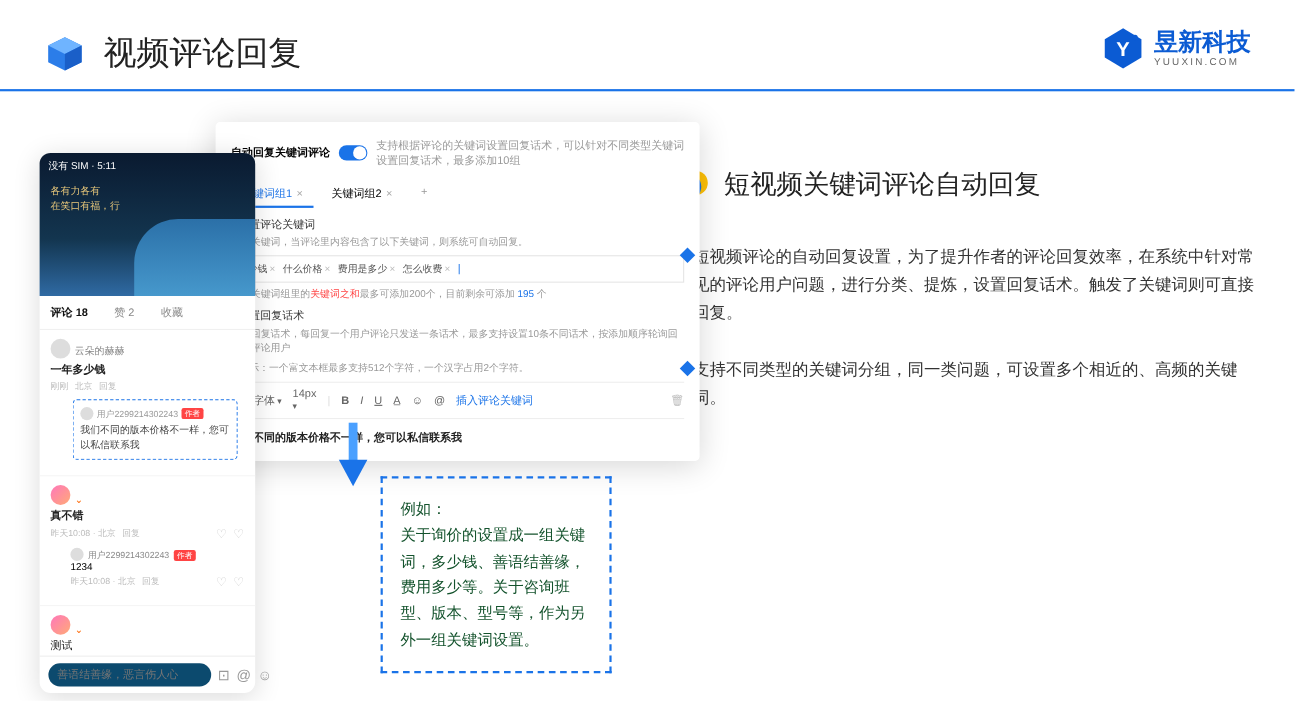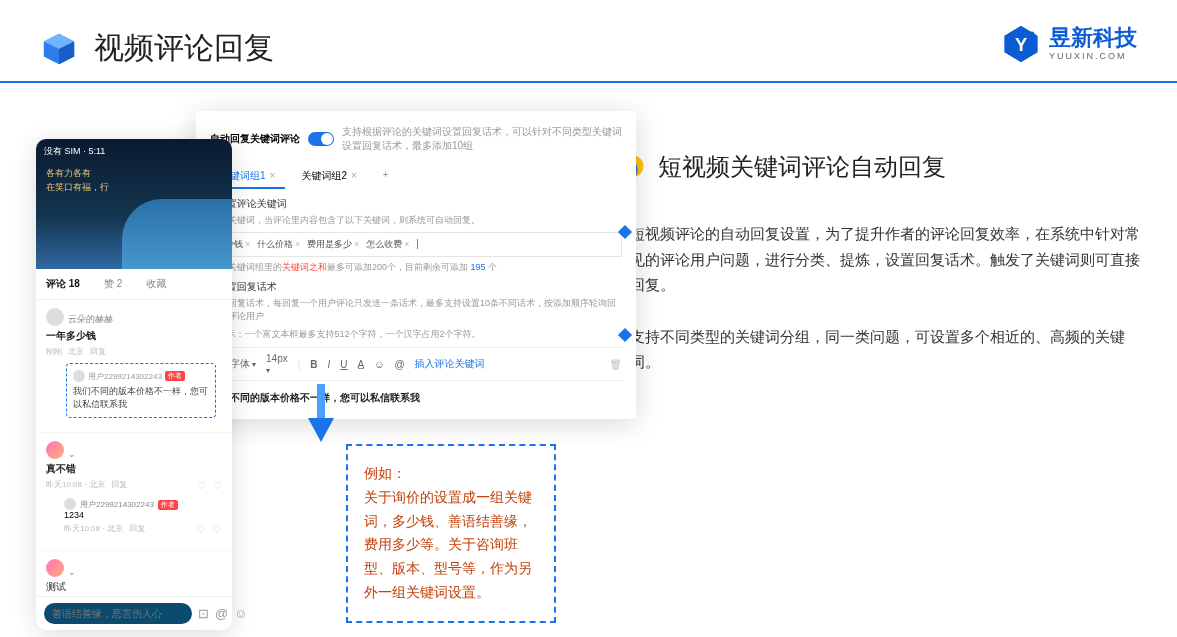--- a/index.html
+++ b/index.html
@@ -51,21 +51,21 @@
 .tags{border:1px solid #e5e5e5;padding:5px;margin:4px 0}
 .tag{display:inline-block;font-size:9px;color:#555;margin-right:4px}
 .tag .x{color:#bbb;margin-left:2px}
 .cur{color:#1a73e8;display:inline-block}
 .tb{display:flex;align-items:center;gap:10px;border-top:1px solid #eee;border-bottom:1px solid #eee;padding:5px 0;margin:6px 0;font-size:10px;color:#666}
 .tb span:first-child{display:flex;align-items:center;gap:2px}
 .arr{font-size:8px}
 .tb .sep{color:#ddd}
 .ed{font-size:10px;font-weight:600;color:#222;padding:4px 0}
 .arrow{position:absolute;left:270px;top:273px;width:30px;height:60px}
-.ex-box{position:absolute;left:310px;top:333px;width:210px;border:2px dashed #1a73e8;padding:16px;font-size:14px;color:#c2410c;line-height:1.7}
+.ex-box{position:absolute;left:310px;top:322px;width:210px;border:2px dashed #1a73e8;padding:16px;font-size:14px;color:#14532d;line-height:1.7}
 .right{flex:1;padding-top:40px}
 .r-head{display:flex;align-items:flex-start;gap:12px;margin-bottom:36px}
 .bullet-ico{width:34px;height:34px;flex-shrink:0}
 .r-title{font-size:24px;color:#222}
 .r-item{display:flex;margin-bottom:26px;padding-left:8px}
 .diamond{width:10px;height:10px;background:#1a73e8;transform:rotate(45deg);flex-shrink:0;margin-top:6px}
 .r-txt{font-size:15px;color:#333;line-height:1.7}
 .heart{color:#ccc;font-size:11px}
 </style>
 </head>

